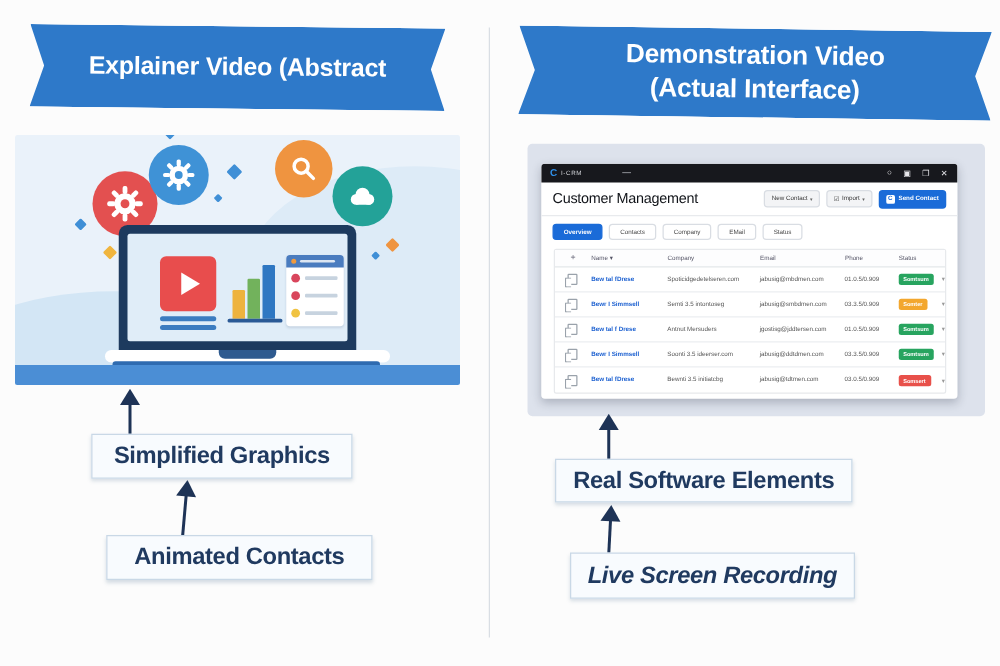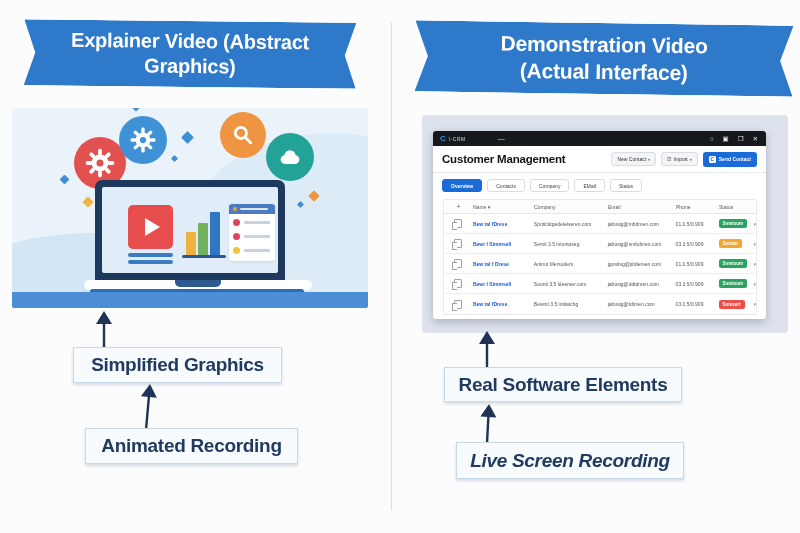--- a/index.html
+++ b/index.html
@@ -66,21 +66,21 @@
   .win { position:absolute; left:433px; top:131px; width:333px; height:188px; background:#fff; border-radius:3px;
          box-shadow:0 3px 8px rgba(30,40,60,.25); overflow:hidden; }
   .titlebar { position:absolute; left:0; top:0; width:100%; height:15px; background:#17181d; color:#e8e8ec;
               display:flex; align-items:center; }
   .tb-logo { color:#2f8fe8; font-weight:bold; font-size:8px; margin:0 3px 0 7px; }
   .tb-name { font-size:5px; letter-spacing:.5px; color:#d6d8dd; }
   .tb-min { font-size:7px; margin-left:32px; color:#cfd2d8; }
   .tb-controls { margin-left:auto; display:flex; gap:9px; padding-right:8px; font-size:6.5px; color:#e8e8ec; }
   .app-header { position:absolute; left:0; top:15px; width:100%; height:27px; border-bottom:1px solid #e8eaed;
                 display:flex; align-items:center; padding:0 9px; }
-  .app-title { font-size:11.5px; font-weight:bold; color:#101318; letter-spacing:-0.2px; }
+  .app-title { font-size:11.5px; font-weight:normal; color:#101318; letter-spacing:-0.2px; }
   .hdr-actions { margin-left:auto; display:flex; gap:5px; align-items:center; }
   .pill { height:14px; background:#f3f4f6; border:1px solid #d9dde3; border-radius:3px; font-size:5px; color:#333;
           display:flex; align-items:center; gap:2px; padding:0 5px; }
   .pill .caret { font-size:4px; color:#666; }
   .primary-btn { height:15px; background:#1a6bd8; border:none; border-radius:3px; color:#fff; font-size:5px;
                  display:flex; align-items:center; gap:3px; padding:0 6px; font-weight:bold; }
   .pb-ic { width:7px; height:7px; background:#fff; color:#1a6bd8; border-radius:1.5px; font-size:5px; font-weight:bold;
            display:flex; align-items:center; justify-content:center; }
   .tabs { position:absolute; left:9px; top:48px; display:flex; gap:5px; }
   .tab { height:13px; border-radius:3px; font-size:5px; display:flex; align-items:center; padding:0 8px;
@@ -105,21 +105,20 @@
   .doc-ic { position:relative; width:8px; height:9px; border:1px solid #9aa2ab; border-radius:1px; background:#fff; }
   .doc-ic::after { content:""; position:absolute; left:-3px; top:2px; width:4px; height:6px; border:1px solid #9aa2ab;
                    border-right:none; border-radius:1px 0 0 1px; background:#fff; }
   .hd-plus { font-size:7px; color:#667; }
 </style>
 </head>
 <body>
 
 <div class="banner left">
   <div>Explainer Video (Abstract</div>
-  <div>Graphics)</div>
 </div>
 <div class="banner right">
   <div>Demonstration Video</div>
   <div>(Actual Interface)</div>
 </div>
 
 <div class="divider"></div>
 
 <div class="illus">
   <div class="blob1"></div>
@@ -341,20 +340,20 @@
 </svg>
 <svg class="arrow" style="left:476px; top:404px; transform:rotate(3deg);" width="24" height="40" viewBox="0 0 24 40">
   <line x1="12" y1="40" x2="12" y2="9" stroke="#1e3356" stroke-width="2.4"></line>
   <polygon points="4,13 12,0 20,13" fill="#1e3356"></polygon>
 </svg>
 
 <div class="callout co-simplified">
   <span>Simplified Graphics</span>
 </div>
 <div class="callout co-animated">
-  <span>Animated Recording</span>
+  <span>Animated Contacts</span>
 </div>
 <div class="callout co-real">
   <span>Real Software Elements</span>
 </div>
 <div class="callout co-live">
   <span>Live Screen Recording</span>
 </div>
 
 </body></html>

